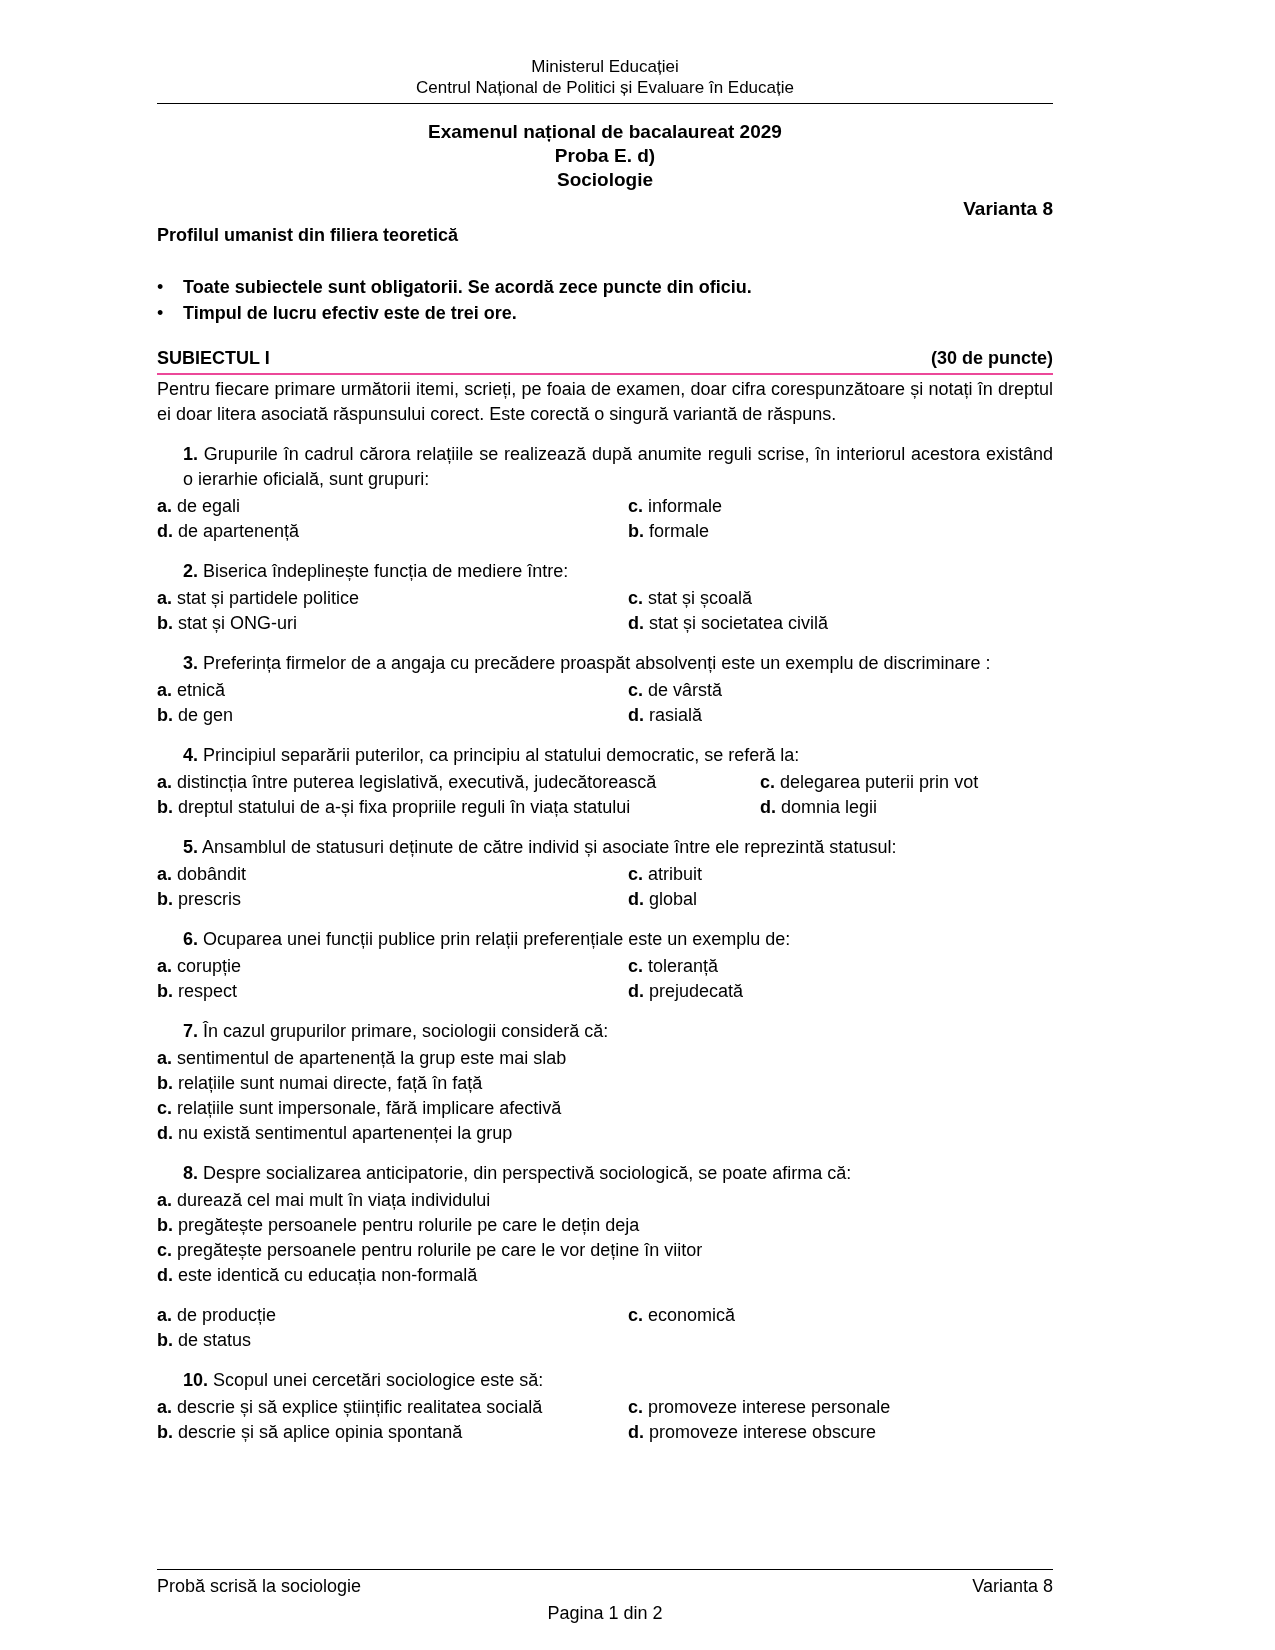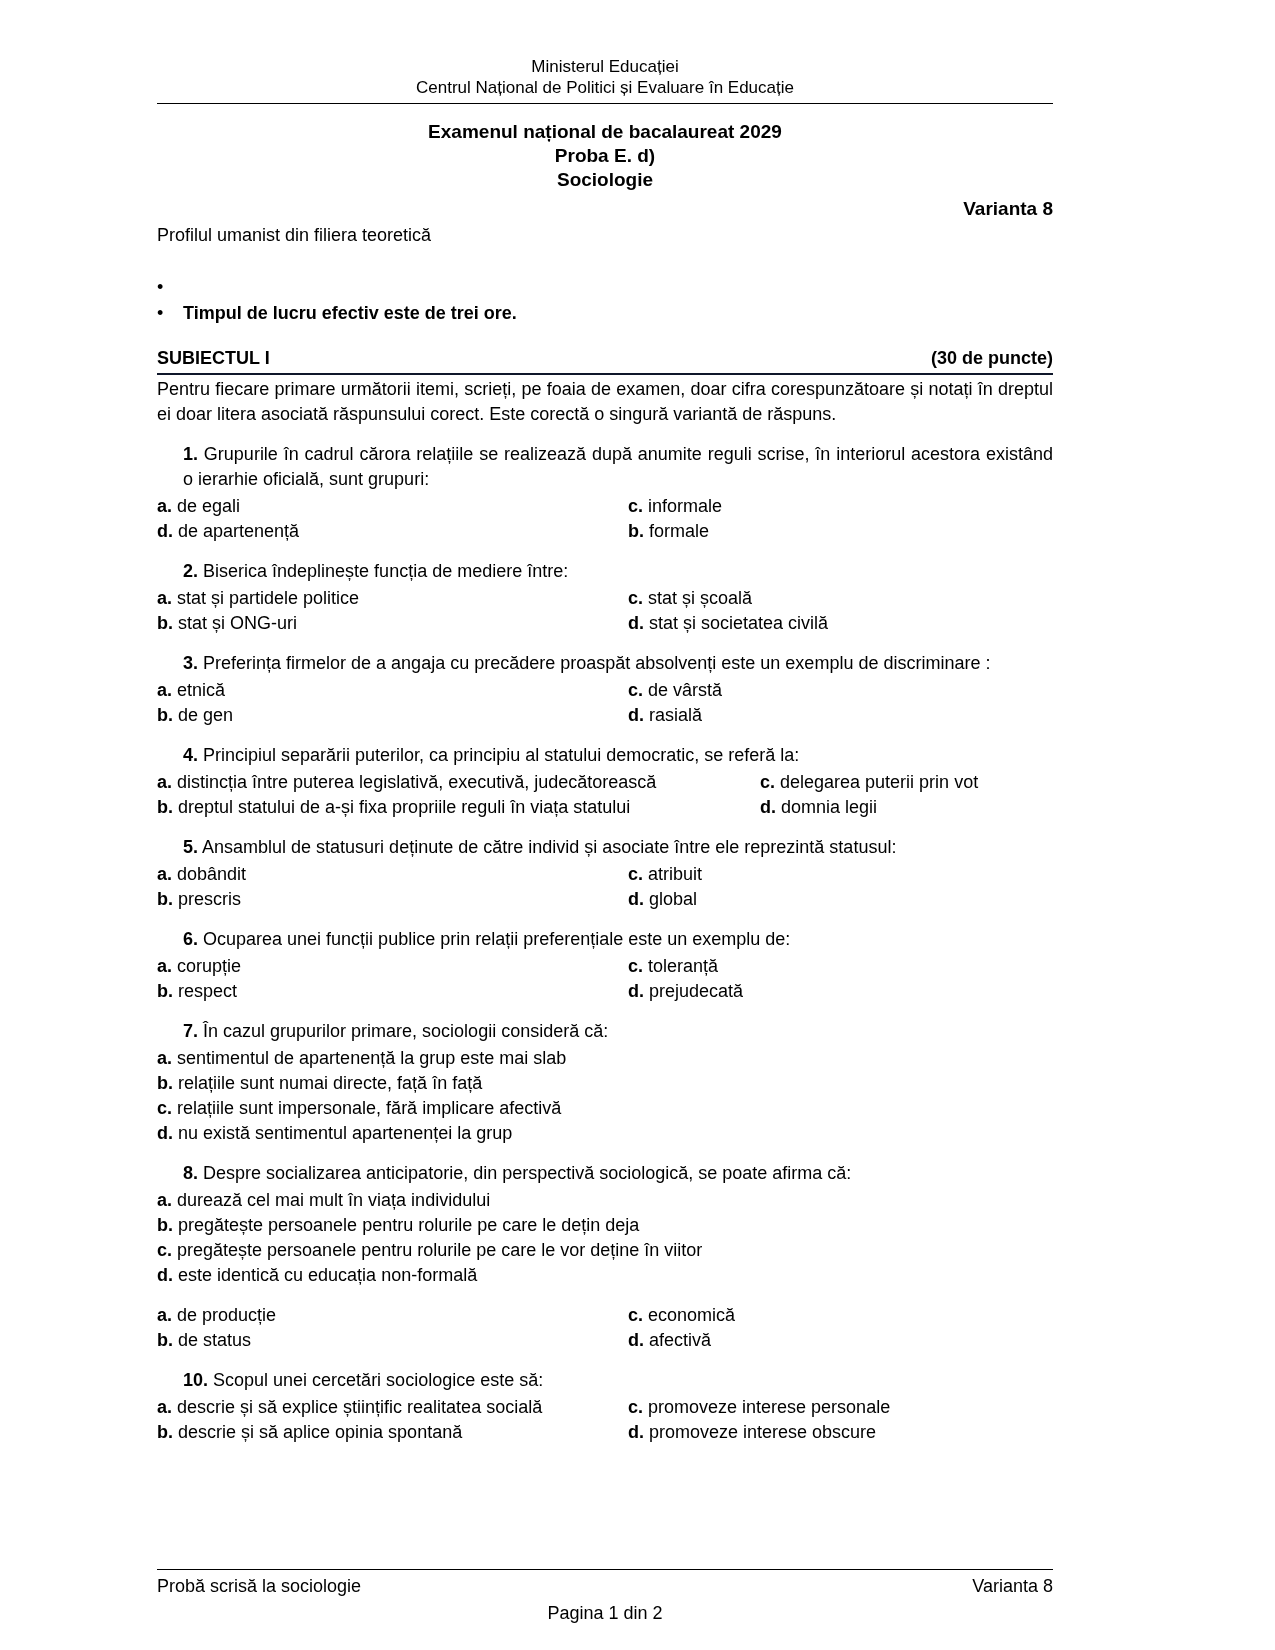--- a/index.html
+++ b/index.html
@@ -13,28 +13,28 @@
     margin: 0 auto;
     background: #fff;
     padding: 56px 222px 73px 157px;
     font-size: 18px;
     line-height: 25px;
   }
   .doc-header { text-align: center; font-size: 17px; line-height: 21px; }
   .header-rule { border: none; border-top: 1.5px solid #000; margin: 5px 0 16px; }
   .title-block { text-align: center; font-weight: bold; font-size: 19px; line-height: 24px; }
   .variant-top { text-align: right; font-weight: bold; font-size: 19px; margin-top: 4px; }
-  .profile { margin-top: 2px; }
+  .profile { margin-top: 2px; font-weight: bold; }
   .bullets { list-style: none; margin-top: 26px; font-weight: bold; }
   .bullets li { display: flex; line-height: 26px; }
   .bullets .bullet-dot { width: 26px; flex: 0 0 26px; font-weight: normal; }
   .section-row {
     display: flex; justify-content: space-between;
     font-weight: bold;
-    border-bottom: 2px solid #0f172a;
+    border-bottom: 2px solid #ec4899;
     margin-top: 20px; padding-bottom: 2px;
   }
   .intro { text-align: justify; margin-top: 2px; }
   .question { margin-top: 15px; }
   .stem { margin-left: 26px; margin-bottom: 2px; text-align: justify; }
   .opts.two-col { display: grid; grid-template-columns: 471px 1fr; }
   .opts.two-col-wide { display: grid; grid-template-columns: 603px 1fr; }
   .opt { line-height: 25px; }
   .footer {
     position: absolute; left: 157px; right: 222px; bottom: 24px;
@@ -62,20 +62,21 @@
     <div>Sociologie</div>
   </div>
 
   <div class="variant-top">Varianta 8</div>
 
   <div class="profile">Profilul umanist din filiera teoretică</div>
 
   <ul class="bullets">
     <li>
       <span class="bullet-dot">•</span>
+      <span>Toate subiectele sunt obligatorii. Se acordă zece puncte din oficiu.</span>
     </li>
     <li>
       <span class="bullet-dot">•</span>
       <span>Timpul de lucru efectiv este de trei ore.</span>
     </li>
   </ul>
 
   <div class="section-row">
     <span>SUBIECTUL I</span>
     <span>(30 de puncte)</span>
@@ -154,21 +155,20 @@
           <div class="opt"><b>b.</b> pregătește persoanele pentru rolurile pe care le dețin deja</div>
           <div class="opt"><b>c.</b> pregătește persoanele pentru rolurile pe care le vor deține în viitor</div>
           <div class="opt"><b>d.</b> este identică cu educația non-formală</div>
         </div>
       </div>
       <div class="question">
         <div class="opts two-col">
           <div class="opt"><b>a.</b> de producție</div>
           <div class="opt"><b>c.</b> economică</div>
           <div class="opt"><b>b.</b> de status</div>
-          <div class="opt"><b>d.</b> afectivă</div>
         </div>
       </div>
       <div class="question">
         <p class="stem"><b>10.</b> Scopul unei cercetări sociologice este să:</p>
         <div class="opts two-col">
           <div class="opt"><b>a.</b> descrie și să explice științific realitatea socială</div>
           <div class="opt"><b>c.</b> promoveze interese personale</div>
           <div class="opt"><b>b.</b> descrie și să aplice opinia spontană</div>
           <div class="opt"><b>d.</b> promoveze interese obscure</div>
         </div>

